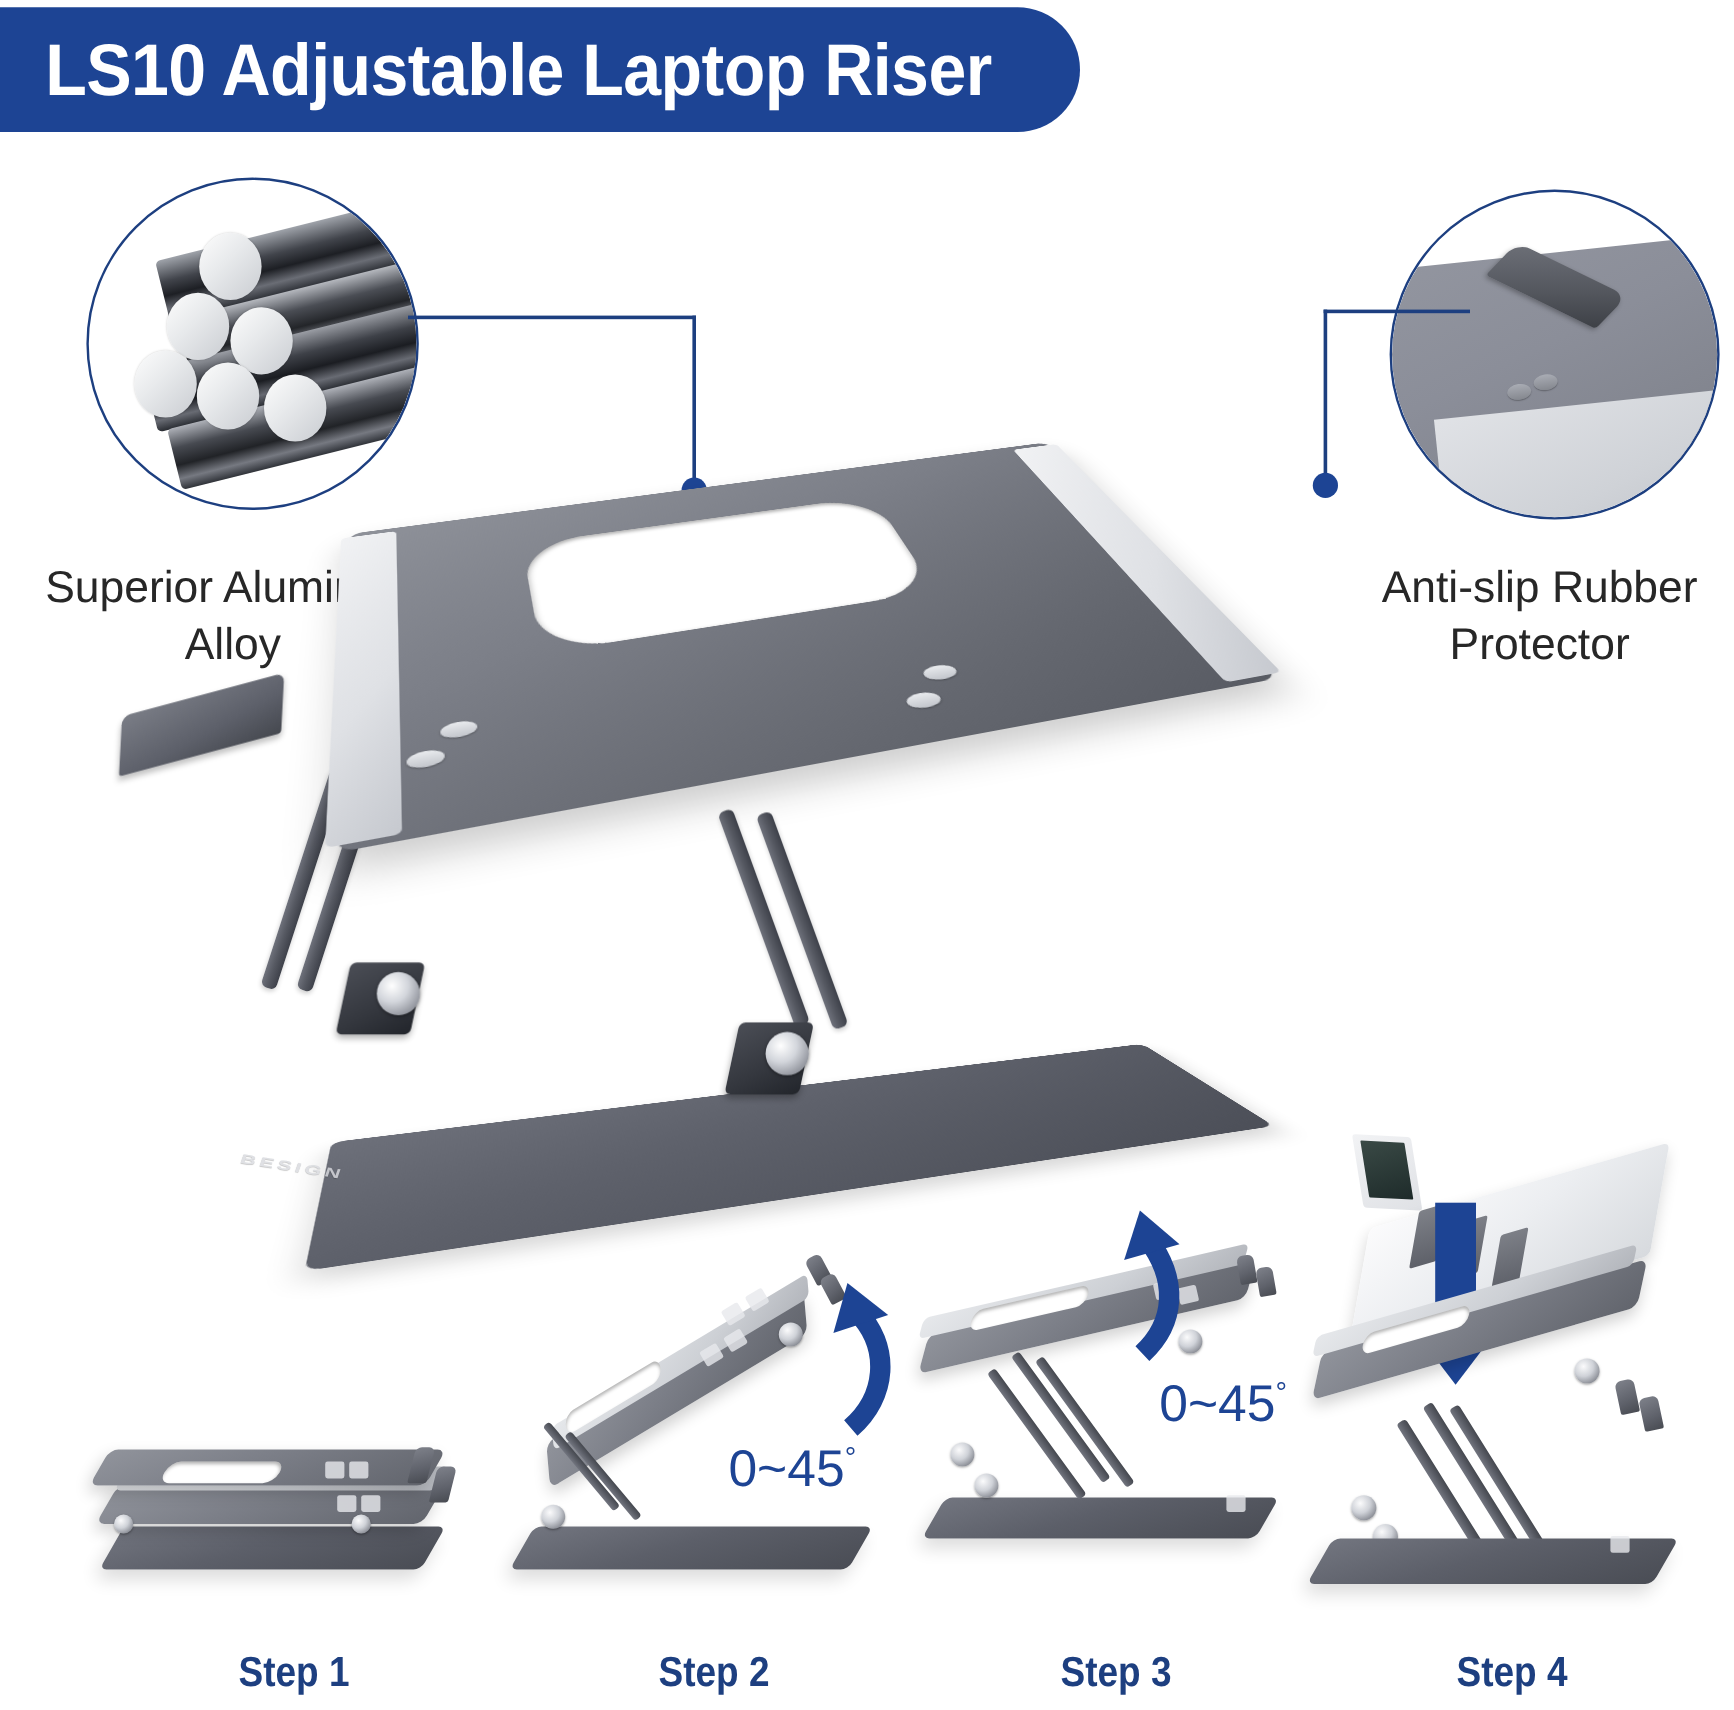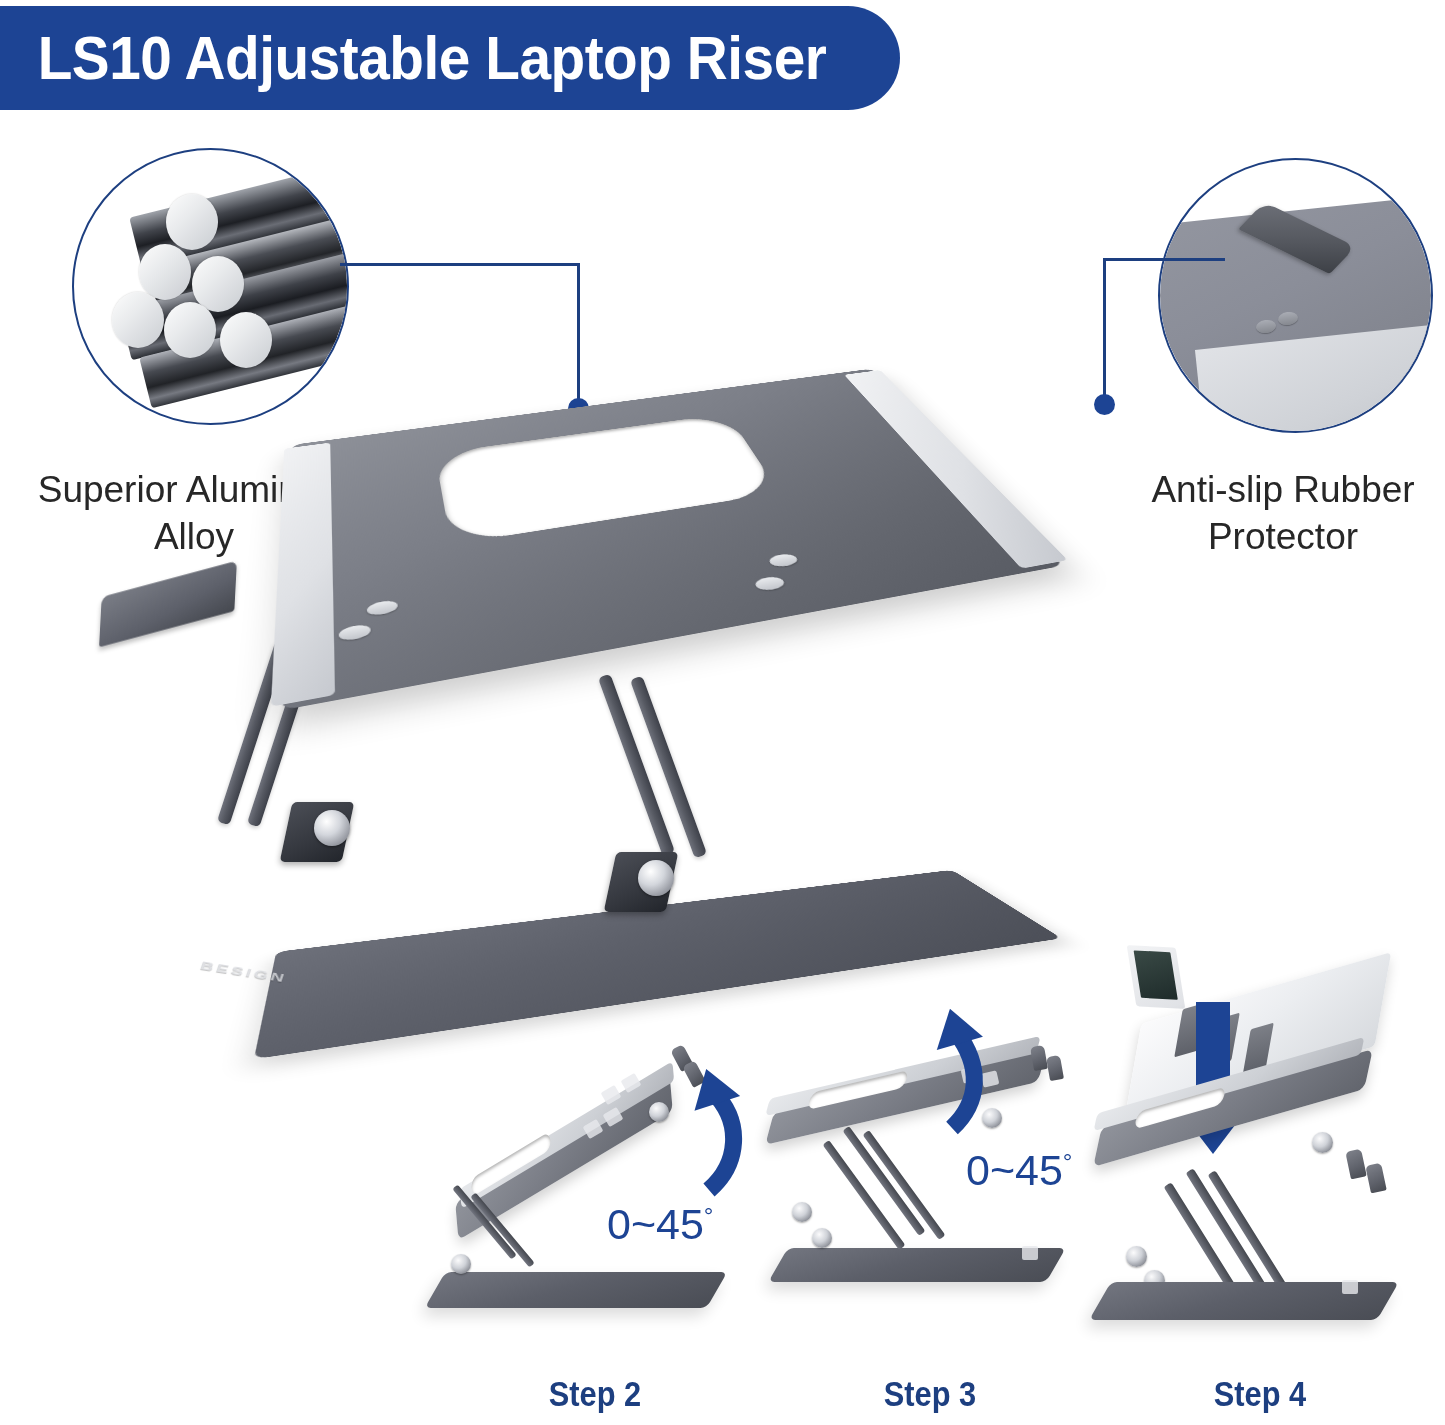--- a/index.html
+++ b/index.html
@@ -370,20 +370,38 @@
       <div class="plate-pad" style="left:46px;top:316px;"></div>
       <div class="plate-pad" style="left:430px;top:318px;"></div>
       <div class="plate-pad" style="left:406px;top:346px;"></div>
     </div>
 
     <div class="hero-lip" style="left:98px;top:290px;width:140px;height:48px;transform:rotate(-15deg) skewX(-18deg);"></div>
 
     <div class="hero-brand" style="position:absolute;left:200px;top:672px;">BESIGN</div>
   </div>
 
+  <div id="step1-cell" class="step-cell">
+    <div class="step-art">
+      <div class="mini-base" style="left:18px;top:322px;width:268px;height:36px;transform:skewX(-30deg);"></div>
+      <div class="mini-plate" style="left:14px;top:288px;width:272px;height:32px;transform:skewX(-30deg);"></div>
+      <div class="mini-plate-light" style="left:26px;top:272px;width:268px;height:20px;transform:skewX(-30deg);"></div>
+      <div class="mini-plate" style="left:8px;top:258px;width:280px;height:30px;transform:skewX(-30deg);"></div>
+      <div class="mini-slot" style="left:62px;top:268px;width:96px;height:18px;transform:skewX(-30deg);"></div>
+      <div class="mini-hook" style="left:268px;top:256px;width:16px;height:30px;transform:skewX(-14deg);"></div>
+      <div class="mini-hook" style="left:286px;top:272px;width:16px;height:30px;transform:skewX(-14deg);"></div>
+      <div class="mini-badge" style="left:196px;top:268px;"></div>
+      <div class="mini-badge" style="left:216px;top:268px;"></div>
+      <div class="mini-badge" style="left:206px;top:296px;"></div>
+      <div class="mini-badge" style="left:226px;top:296px;"></div>
+      <div class="mini-knob" style="left:20px;top:312px;width:16px;height:16px;"></div>
+      <div class="mini-knob" style="left:218px;top:312px;width:16px;height:16px;"></div>
+    </div>
+    <div class="step-label">Step 1</div>
+  </div>
 
   <div id="step2-cell" class="step-cell">
     <div class="step-art">
 
       <div class="mini-base" style="left:10px;top:322px;width:282px;height:36px;transform:skewX(-30deg);"></div>
 
       <div class="mini-plate" style="left:14px;top:190px;width:250px;height:34px;transform:rotate(-31deg) skewX(-26deg);"></div>
       <div class="mini-plate-light" style="left:18px;top:176px;width:248px;height:18px;transform:rotate(-31deg) skewX(-26deg);"></div>
       <div class="mini-slot" style="left:40px;top:206px;width:92px;height:16px;transform:rotate(-31deg) skewX(-26deg);"></div>
       <div class="mini-badge" style="left:178px;top:138px;transform:rotate(-31deg);"></div>

